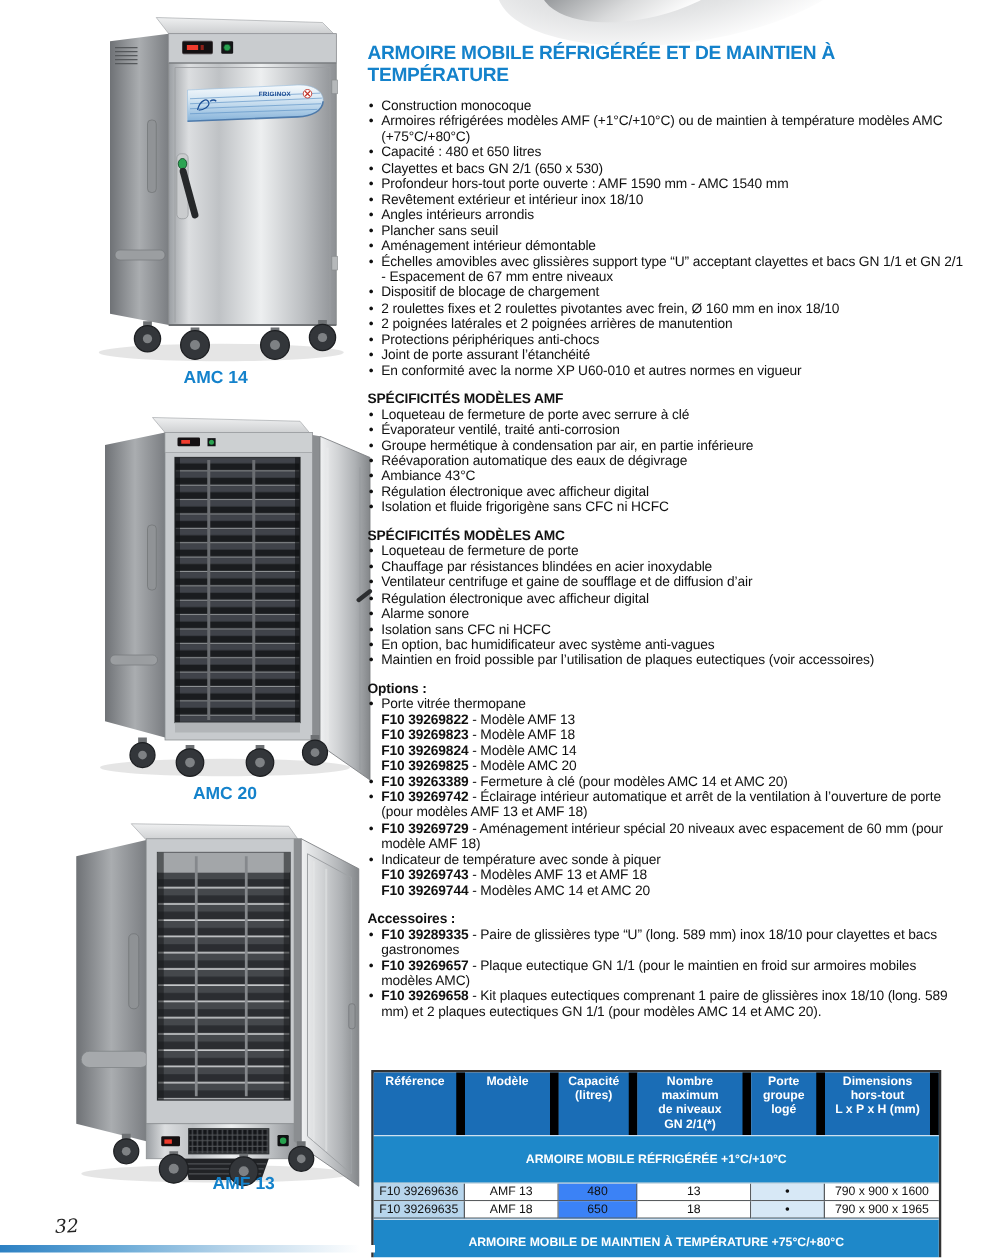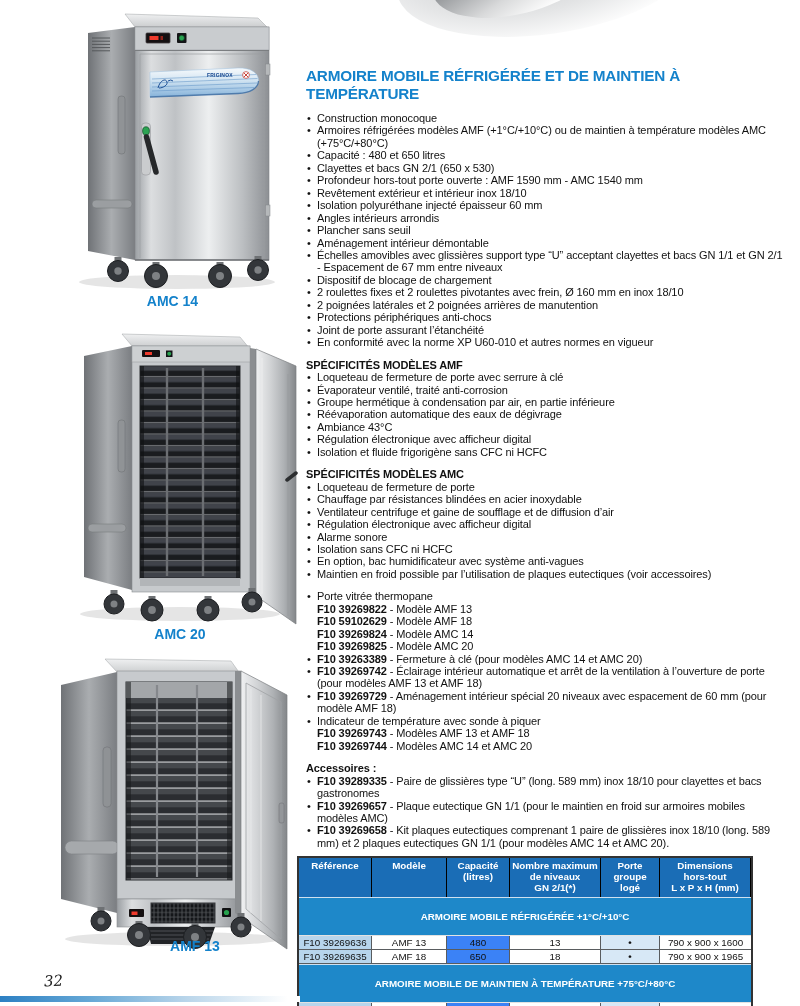--- a/index.html
+++ b/index.html
@@ -9,34 +9,34 @@
   .decor-a{position:absolute;left:396px;top:-88px;width:300px;height:122px;border-radius:50%;
            background:radial-gradient(ellipse at 42% 42%,#c3c5c7 0%,#e4e5e6 48%,#ffffff 78%);
            transform:rotate(-8deg);}
   .decor-b{position:absolute;left:430px;top:-68px;width:172px;height:82px;border-radius:50%;
            background:linear-gradient(160deg,#5a5e61 0%,#8f9295 30%,#d9dadb 62%,#ffffff 86%);
            transform:rotate(-14deg);}
   
   .photo{position:absolute;}
   .caption{position:absolute;font-size:14px;font-weight:bold;color:#1482cb;text-align:center;}
   
-  .col{position:absolute;left:306px;top:34px;width:482px;margin-top:33px;}
+  .col{position:absolute;left:294px;top:34px;width:482px;}
   .title{font-size:15.3px;font-weight:bold;color:#1482cb;letter-spacing:-0.2px;margin:0 0 9px 0;}
   .txt{font-size:11px;line-height:12.45px;letter-spacing:-0.1px;}
   .li{position:relative;padding-left:11px;}
   .li::before{content:"•";position:absolute;left:1px;}
   .sub{padding-left:11px;}
   .code{font-weight:bold;}
   .sec{margin-top:10px;}
   .sechead{font-weight:bold;}
   
   .spec{position:absolute;left:297px;top:856px;width:452px;border-collapse:separate;border-spacing:0;
         border:2px solid #333;font-size:9.8px;text-align:center;background:#fff;table-layout:fixed;}
   .spec th{background:#1a6db6;color:#fff;font-weight:bold;line-height:11.2px;padding:2px 0 3px;
-           vertical-align:top;white-space:pre-line;border-right:1px solid #000000;}
+           vertical-align:top;white-space:pre-line;border-right:7px solid #000000;}
   .spec td.band{background:#1e88c9;color:#fff;font-weight:bold;height:13px;padding:12px;
                 border-top:1px solid #cfe0ef;border-bottom:1px solid #e2e2e2;line-height:13px;}
   .spec td.c{height:13px;padding:0;line-height:13px;border-right:1px solid #595c5f;border-bottom:1px solid #595c5f;}
   .spec td.c:last-child{border-right:none;}
   .spec tr:last-child td.c{border-bottom:none;}
   .t1{background:#b7d5ec;margin-top:20px;} .t2{background:#ffffff;} .t3{background:#3b82f6;} .t5{background:#d7e8f6;}
   .dot{font-weight:bold;}
   
   .pagenum{position:absolute;left:44px;top:972px;font-family:"DejaVu Serif",serif;font-style:italic;
            font-size:15px;color:#222;transform:rotate(-3deg);}
@@ -254,21 +254,20 @@
   <div class="col">
     <h1 class="title">ARMOIRE MOBILE RÉFRIGÉRÉE ET DE MAINTIEN À TEMPÉRATURE</h1>
 
     <div class="txt">
       <div class="li">Construction monocoque</div>
       <div class="li">Armoires réfrigérées modèles AMF (+1°C/+10°C) ou de maintien à température modèles AMC (+75°C/+80°C)</div>
       <div class="li">Capacité : 480 et 650 litres</div>
       <div class="li">Clayettes et bacs GN 2/1 (650 x 530)</div>
       <div class="li">Profondeur hors-tout porte ouverte : AMF 1590 mm - AMC 1540 mm</div>
       <div class="li">Revêtement extérieur et intérieur inox 18/10</div>
-      <div class="li">Isolation polyuréthane injecté épaisseur 60 mm</div>
       <div class="li">Angles intérieurs arrondis</div>
       <div class="li">Plancher sans seuil</div>
       <div class="li">Aménagement intérieur démontable</div>
       <div class="li">Échelles amovibles avec glissières support type “U” acceptant clayettes et bacs GN 1/1 et GN 2/1 - Espacement de 67 mm entre niveaux</div>
       <div class="li">Dispositif de blocage de chargement</div>
       <div class="li">2 roulettes fixes et 2 roulettes pivotantes avec frein, Ø 160 mm en inox 18/10</div>
       <div class="li">2 poignées latérales et 2 poignées arrières de manutention</div>
       <div class="li">Protections périphériques anti-chocs</div>
       <div class="li">Joint de porte assurant l’étanchéité</div>
       <div class="li">En conformité avec la norme XP U60-010 et autres normes en vigueur</div>
@@ -291,23 +290,24 @@
       <div class="li">Chauffage par résistances blindées en acier inoxydable</div>
       <div class="li">Ventilateur centrifuge et gaine de soufflage et de diffusion d’air</div>
       <div class="li">Régulation électronique avec afficheur digital</div>
       <div class="li">Alarme sonore</div>
       <div class="li">Isolation sans CFC ni HCFC</div>
       <div class="li">En option, bac humidificateur avec système anti-vagues</div>
       <div class="li">Maintien en froid possible par l’utilisation de plaques eutectiques (voir accessoires)</div>
     </div>
 
     <div class="txt sec">
+      <div class="sechead">Options :</div>
       <div class="li"><span class="code"></span> <span>Porte vitrée thermopane</span></div>
       <div class="sub"><span class="code">F10 39269822</span> <span>- Modèle AMF 13</span></div>
-      <div class="sub"><span class="code">F10 59102629</span> <span>- Modèle AMF 18</span></div>
+      <div class="sub"><span class="code">F10 39269823</span> <span>- Modèle AMF 18</span></div>
       <div class="sub"><span class="code">F10 39269824</span> <span>- Modèle AMC 14</span></div>
       <div class="sub"><span class="code">F10 39269825</span> <span>- Modèle AMC 20</span></div>
       <div class="li"><span class="code">F10 39263389</span> <span>- Fermeture à clé (pour modèles AMC 14 et AMC 20)</span></div>
       <div class="li"><span class="code">F10 39269742</span> <span>- Éclairage intérieur automatique et arrêt de la ventilation à l’ouverture de porte (pour modèles AMF 13 et AMF 18)</span></div>
       <div class="li"><span class="code">F10 39269729</span> <span>- Aménagement intérieur spécial 20 niveaux avec espacement de 60 mm (pour modèle AMF 18)</span></div>
       <div class="li"><span class="code"></span> <span>Indicateur de température avec sonde à piquer</span></div>
       <div class="sub"><span class="code">F10 39269743</span> <span>- Modèles AMF 13 et AMF 18</span></div>
       <div class="sub"><span class="code">F10 39269744</span> <span>- Modèles AMC 14 et AMC 20</span></div>
     </div>
 

